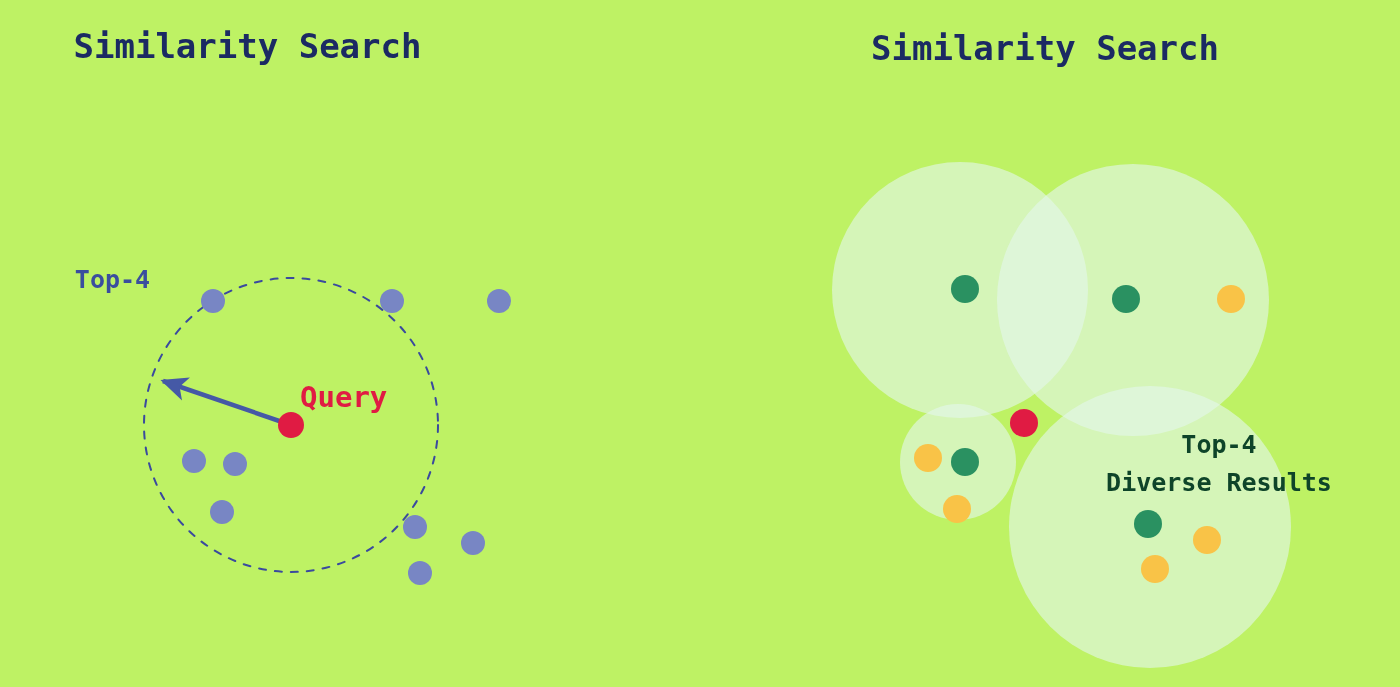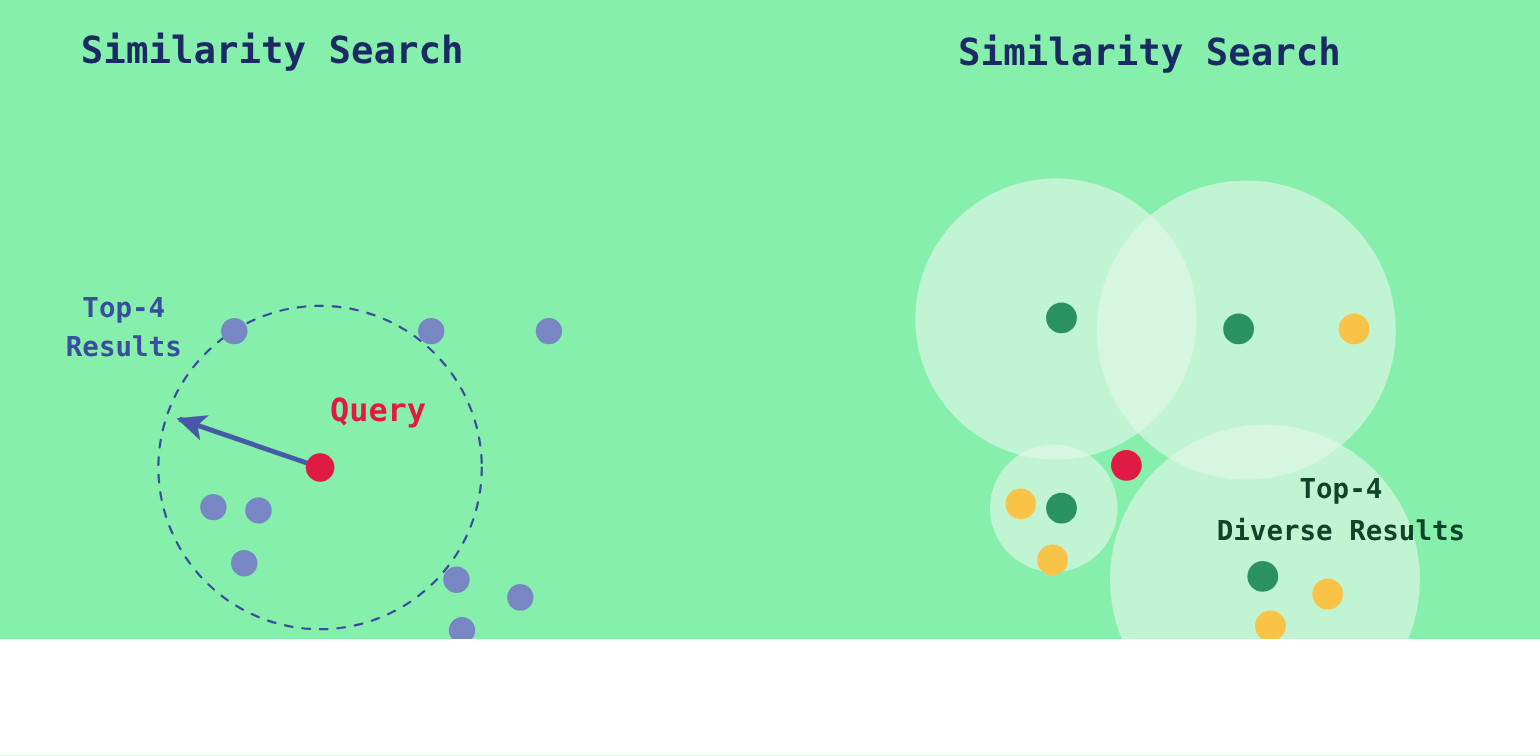--- a/index.html
+++ b/index.html
@@ -37,21 +37,21 @@
   }
   .query-text {
     font-family: "DejaVu Sans Mono", "Liberation Mono", monospace;
     font-size: 29px;
     font-weight: 700;
   }
 </style>
 </head>
 <body>
 
-<div id="stage" style="background: #86efac; width: 1400px; height: 581px; text-decoration: underline;">
+<div id="stage" style="background: #bef264; width: 1400px; height: 687px; text-decoration: underline;">
   <svg class="canvas" viewBox="0 0 1400 687" xmlns="http://www.w3.org/2000/svg">
     <defs>
       <marker id="arrowhead" markerWidth="7" markerHeight="7" refX="5.4" refY="3.1" orient="auto" markerUnits="strokeWidth">
         <path d="M0,0.4 L6,3.1 L0,5.8 L1.5,3.1 Z" fill="#4559a6"></path>
       </marker>
     </defs>
 
     <g id="clusters-layer">
         <circle cx="960" cy="290" r="128" fill="#e4f7ec" fill-opacity="0.62"></circle>
         <circle cx="1133" cy="300" r="136" fill="#e4f7ec" fill-opacity="0.62"></circle>
@@ -93,24 +93,23 @@
   <div style="position:absolute; left:0; top:26px; width:495px; text-align:center;">
     <span class="title-text" style="color:#1b2a63;">Similarity Search</span>
   </div>
 
   <div style="position:absolute; left:795px; top:26px; width:500px; text-align:center; line-height:45px;">
     <div class="title-text" style="color:#1b2a63;">Similarity Search</div>
   </div>
 
   <div style="position:absolute; left:30px; top:262px; width:165px; text-align:center; line-height:36px;">
     <div class="label-text" style="color:#3a4e9e;">Top-4</div>
-    <div class="label-text" style="color:#3a4e9e;">Results</div>
   </div>
 
-  <div style="position:absolute; left:300px; top:356px;">
+  <div style="position:absolute; left:300px; top:380px;">
     <span class="query-text" style="color:#e01b43;">Query</span>
   </div>
 
   <div style="position:absolute; left:1019px; top:426px; width:400px; text-align:center; line-height:38px;">
     <div class="label-text" style="color:#0e4429;">Top-4</div>
     <div class="label-text" style="color:#0e4429;">Diverse Results</div>
   </div>
 </div>
 
 </body></html>

